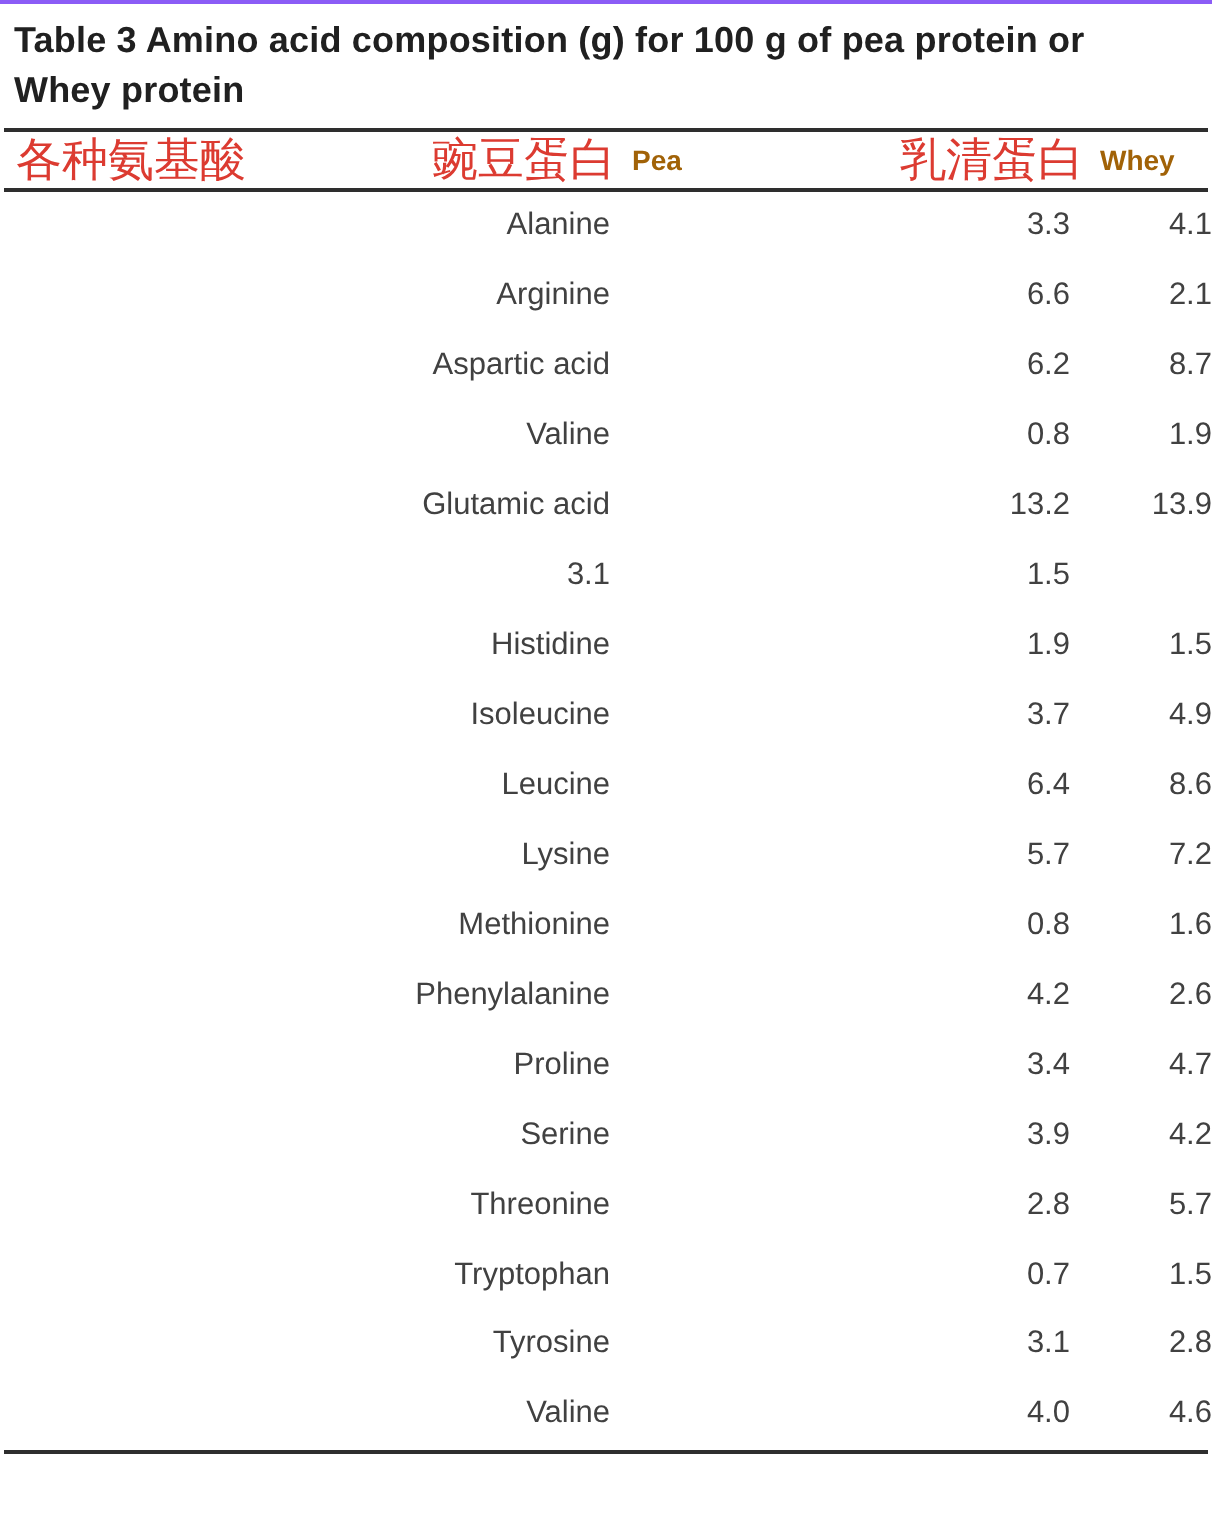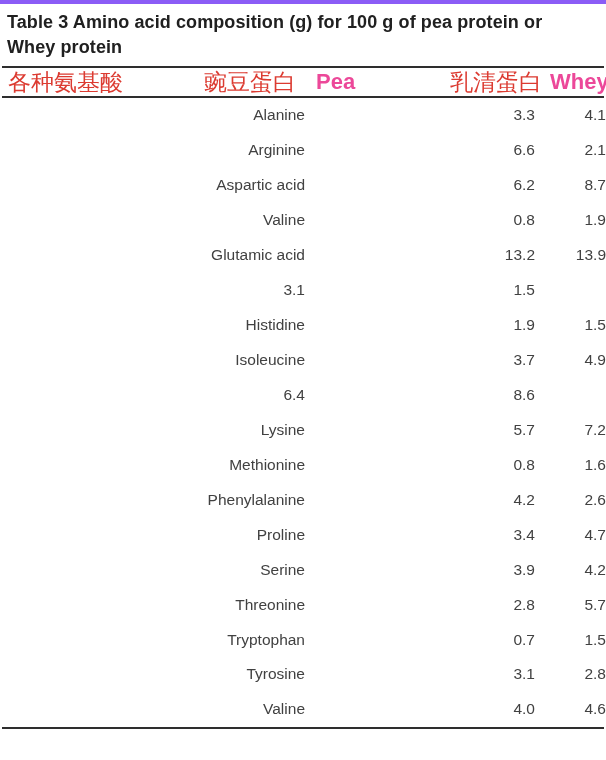--- a/index.html
+++ b/index.html
@@ -5,21 +5,21 @@
   * { margin: 0; padding: 0; box-sizing: border-box; }
   html, body { background: #ffffff; }
   body {
     width: 606px; height: 760px;
     font-family: "Liberation Sans", "DejaVu Sans", sans-serif;
     position: relative; overflow: hidden;
   }
   .page {
     width: 606px; height: 760px;
     background: #ffffff;
-    border-top: 4px solid #8b5cf6;
+    border-top: 2px solid #8b5cf6;
     position: relative;
   }
   .title {
     width: 565px;
     padding: 6px 0 0 7px;
     font-size: 18px;
     line-height: 25px;
     font-weight: bold;
     color: #202020;
     letter-spacing: 0.1px;
@@ -40,28 +40,28 @@
   .header-row .cn {
     position: absolute;
     top: 50%; transform: translateY(-50%);
     font-size: 23px;
     color: #dc3b31;
     white-space: nowrap;
   }
   .header-row .en {
     position: absolute;
     top: 50%; transform: translateY(-50%);
-    font-size: 22px;
+    font-size: 14px;
     font-weight: bold;
-    color: #ec4899;
+    color: #a16207;
     white-space: nowrap;
     text-align: right;
   }
   .cn-amino { left: 8px; }
-  .cn-pea   { right: 310px; }  
+  .cn-pea   { right: 298px; }  
   .en-pea   { left: 316px; }
   .cn-whey  { right: 64px; }   
   .en-whey  { left: 550px; }
   .rows { width: 606px; }
   .row {
     display: grid;
     grid-template-columns: 305px 230px 1fr;
     align-items: center;
     height: 34.94px;
     font-size: 15.5px;
@@ -131,20 +131,21 @@
     <div class="cell whey">1.5</div>
   </div>
 
   <div class="row">
     <div class="cell name">Isoleucine</div>
     <div class="cell pea">3.7</div>
     <div class="cell whey">4.9</div>
   </div>
 
   <div class="row">
+    <div class="cell name">Leucine</div>
     <div class="cell pea">6.4</div>
     <div class="cell whey">8.6</div>
   </div>
 
   <div class="row">
     <div class="cell name">Lysine</div>
     <div class="cell pea">5.7</div>
     <div class="cell whey">7.2</div>
   </div>
 

